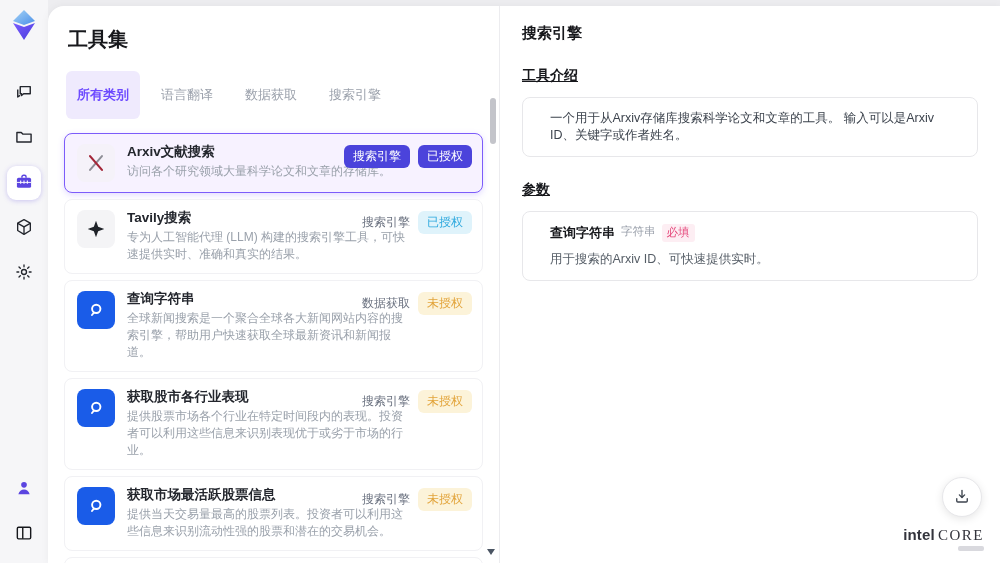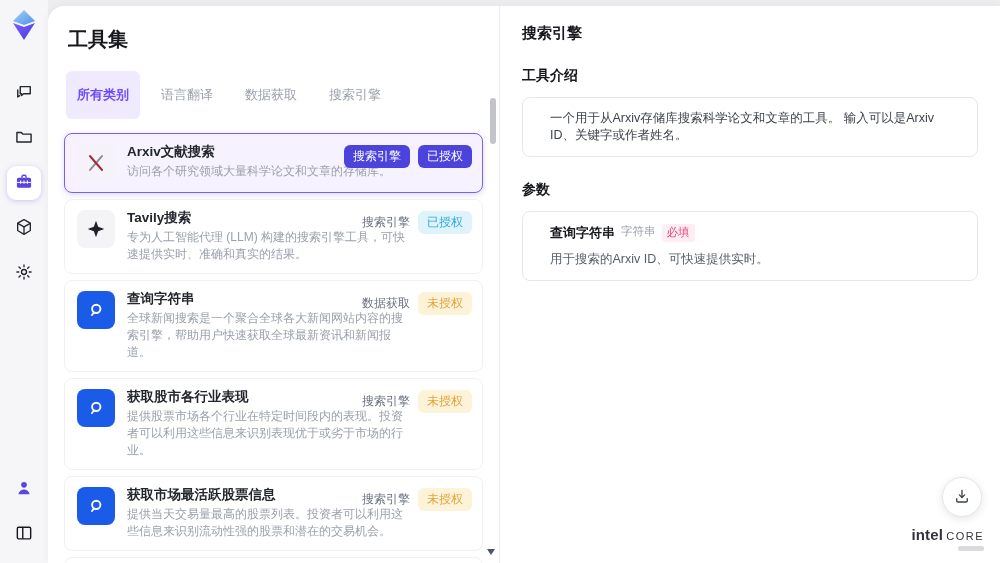--- a/index.html
+++ b/index.html
@@ -35,32 +35,32 @@
   .tag.plain { background:transparent; color:#6b7280; padding:3px 0; }
   .tag.info { background:var(--auth-info-bg,#dff3fb); color:var(--auth-info-text,#2fa9de); }
   .tag.warning { background:var(--auth-warn-bg,#fcf3d9); color:var(--auth-warn-text,#e2a43b); }
 
   .scroll-thumb { position:absolute; right:3px; top:92px; width:6px; height:46px; background:#c3c4ca; border-radius:3px; }
   .scroll-arrow { position:absolute; right:4px; bottom:8px; width:0; height:0; border-left:4px solid transparent; border-right:4px solid transparent; border-top:6px solid #4b5563; cursor:pointer; }
 
   
   .detail-col { flex:1; padding:18px 22px; position:relative; }
   .detail-title { font-size:15px; font-weight:700; margin-bottom:24px; }
-  .section-title { font-size:14px; font-weight:700; margin-bottom:12px; }
+  .section-title { font-size:14px; font-weight:700; margin-bottom:12px;text-decoration:underline; }
   .info-box { border:1px solid #e7e7ea; border-radius:8px; padding:12px 27px; font-size:12.5px; color:#3c434d; margin-bottom:24px; background:#fff; }
   .param-head { display:flex; gap:6px; }
   .param-name { font-size:13px; font-weight:700; color:#17181c; }
   .param-type { font-size:11.5px; color:#9aa0ab; }
   .param-required { font-size:11.5px; color:var(--required-text,#e5497c); background:#fdeef3; padding:1px 5px; border-radius:3px; }
   .param-desc { margin-top:9px; font-size:12.5px; color:#555d66; }
 
   .download-fab { position:absolute; right:18px; bottom:46px; width:40px; height:40px; border-radius:50%; background:#fff; border:1px solid #e7e7ea; box-shadow:0 2px 8px rgba(0,0,0,.10); display:flex; align-items:center; justify-content:center; cursor:pointer; }
   .intel-logo { position:absolute; right:16px; bottom:12px; text-align:right; color:#33343c; }
   .intel-logo .word { font-size:15px; font-weight:700; letter-spacing:.2px; }
-  .intel-logo .core { font-size:11px; font-weight:400; letter-spacing:1.5px; margin-left:3px; }
+  .intel-logo .core { font-size:15px; font-weight:400; letter-spacing:1.5px; margin-left:3px;font-family:Liberation Serif, serif; }
   .intel-sub { width:26px; height:5px; background:#d9d9de; border-radius:2px; margin:2px 0 0 auto; }
 </style>
 </head>
 <body>
 
 <aside class="sidebar">
   <div class="logo">
     <svg width="30" height="34" viewBox="0 0 30 34">
       <defs>
         <linearGradient id="lg1" x1="0" y1="0" x2="1" y2="1">

